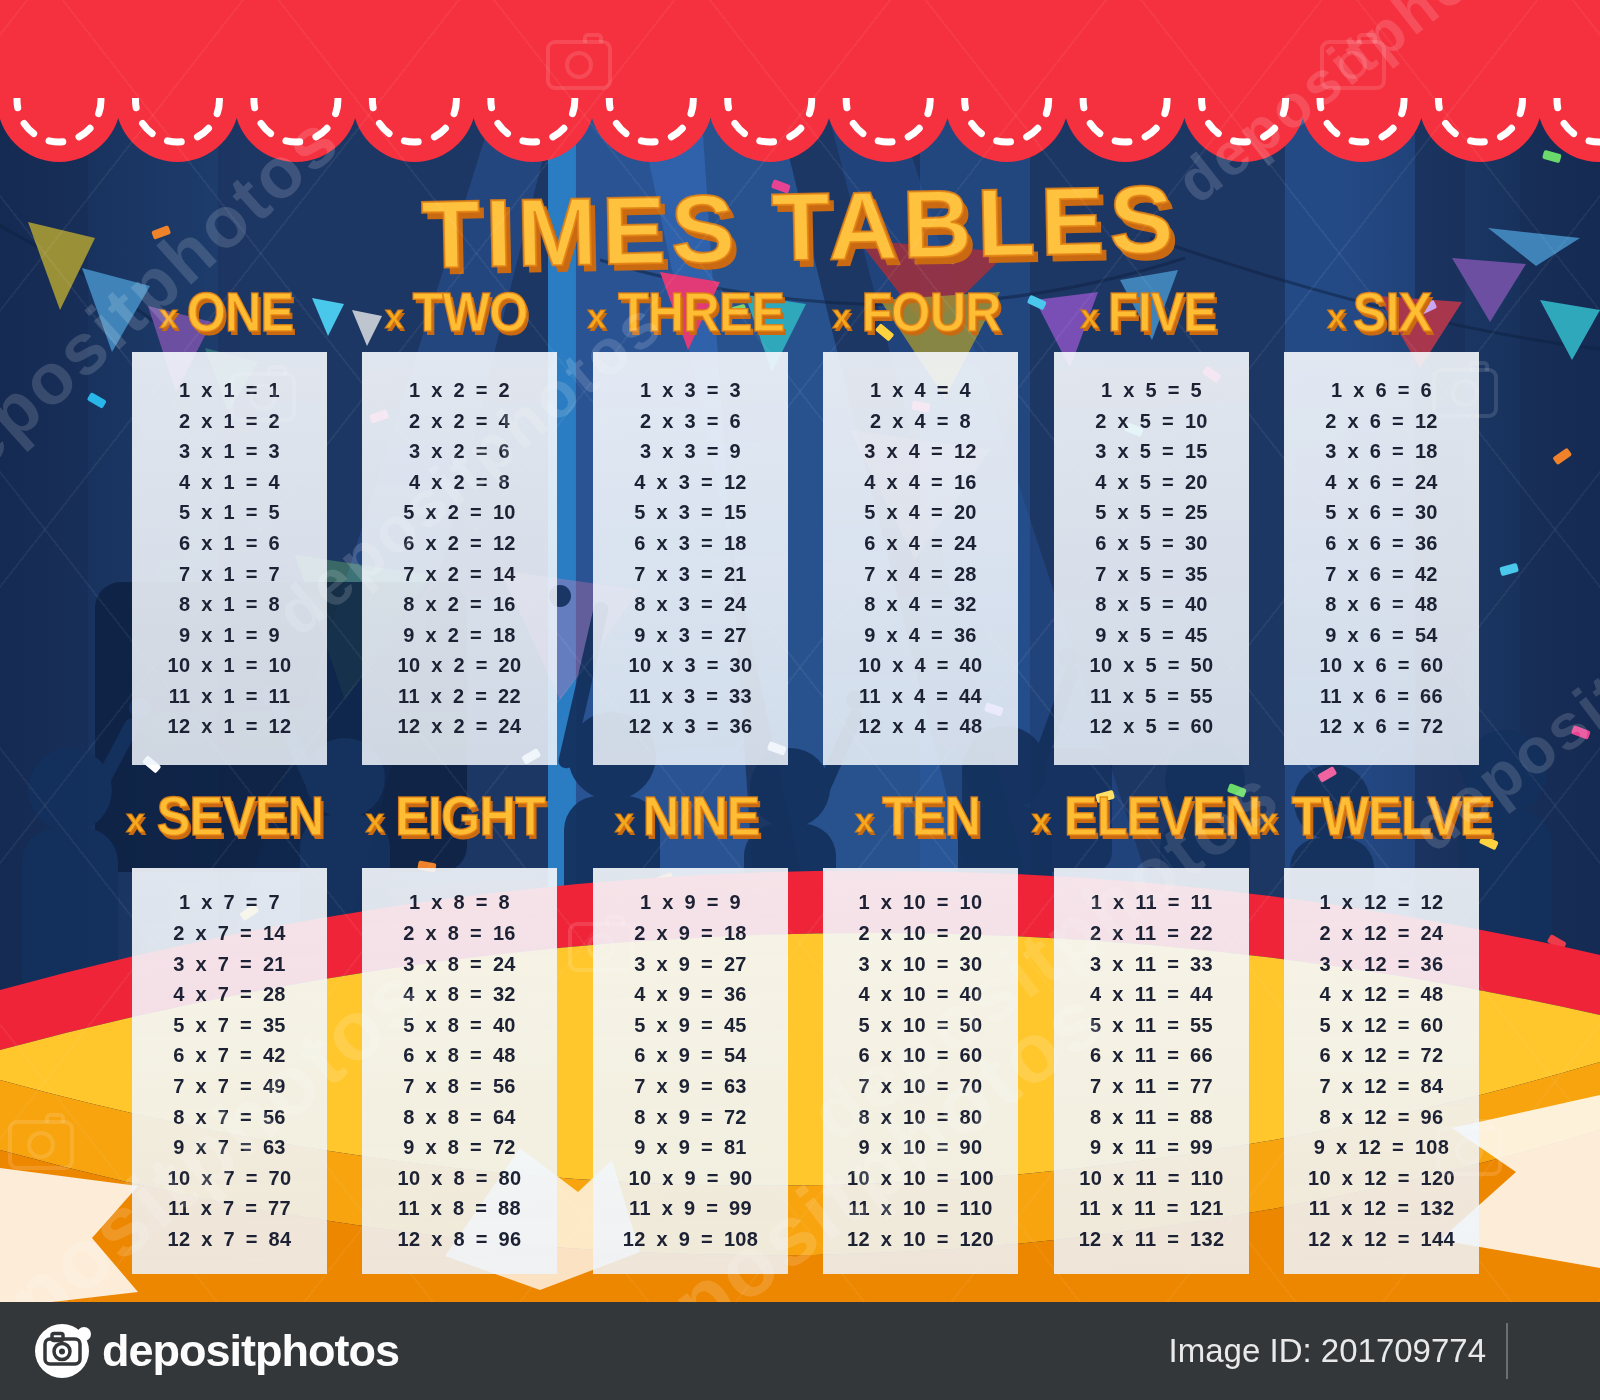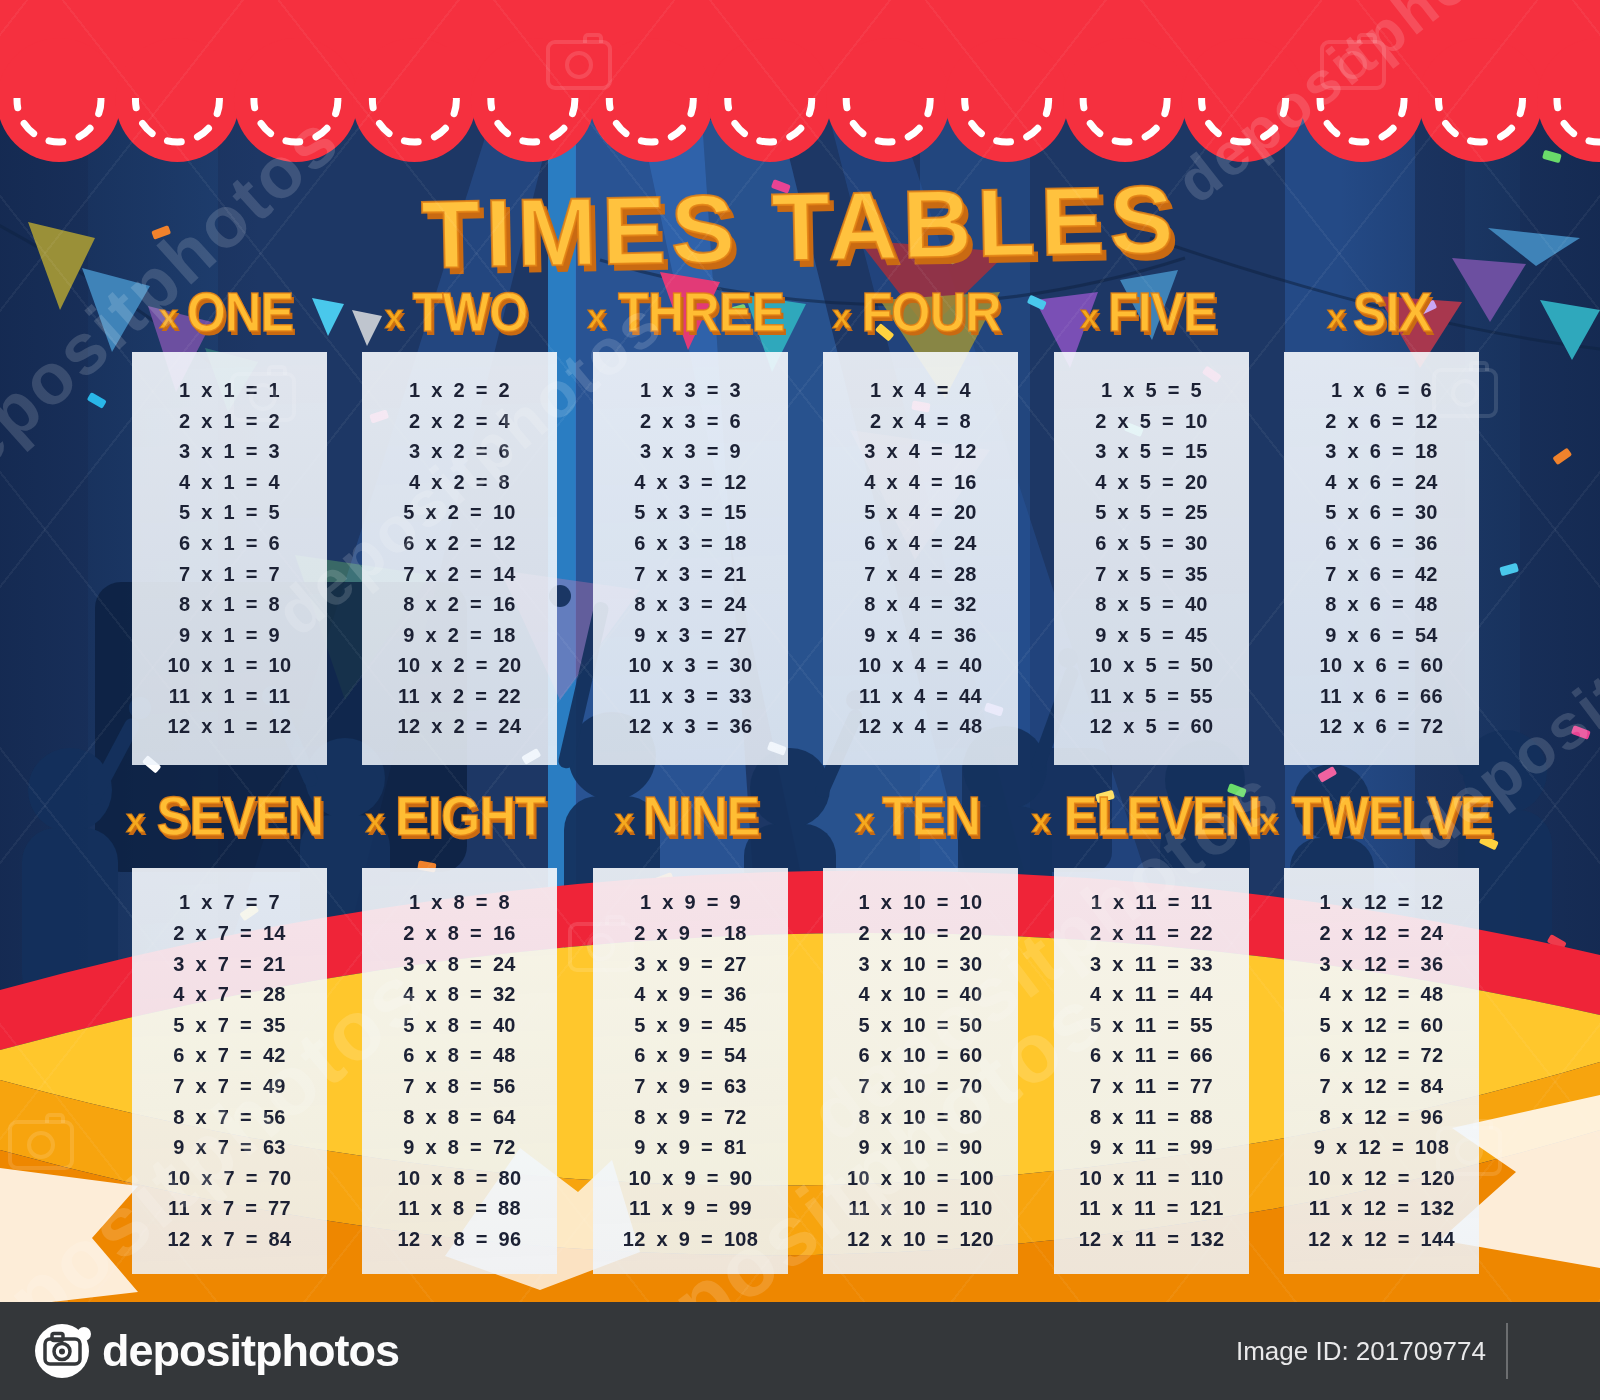--- a/index.html
+++ b/index.html
@@ -36,21 +36,21 @@
   .cam{position:absolute;width:58px;height:42px;border:4px solid rgba(255,255,255,.13);border-radius:9px;}
   .cam::before{content:"";position:absolute;left:50%;top:50%;width:20px;height:20px;margin:-14px 0 0 -14px;
       border:4px solid rgba(255,255,255,.13);border-radius:50%;}
   .cam::after{content:"";position:absolute;right:5px;top:-11px;width:12px;height:6px;
       border:4px solid rgba(255,255,255,.13);border-bottom:none;border-radius:5px 5px 0 0;}
   
   .bar{position:absolute;left:0;right:0;bottom:0;height:98px;background:#34373A;z-index:6;
        display:flex;align-items:center;justify-content:space-between;}
   .brand{display:flex;align-items:center;margin-left:32px;}
   .brand-name{color:#FCFCFC;font-weight:bold;font-size:45px;letter-spacing:-1px;margin-left:8px;}
-  .meta{display:flex;align-items:center;margin-right:72px;color:#E9E9EA;font-size:26px;justify-content:center;}
+  .meta{display:flex;align-items:center;margin-right:72px;color:#E9E9EA;font-size:33px;justify-content:center;}
   .vline{width:2px;height:56px;background:rgba(255,255,255,.28);margin:0 20px;}
 </style>
 </head>
 <body>
 
 <div class="poster">
 
   <svg class="bg" width="1600" height="1400" viewBox="0 0 1600 1400">
     <defs>
       <clipPath id="cb">

